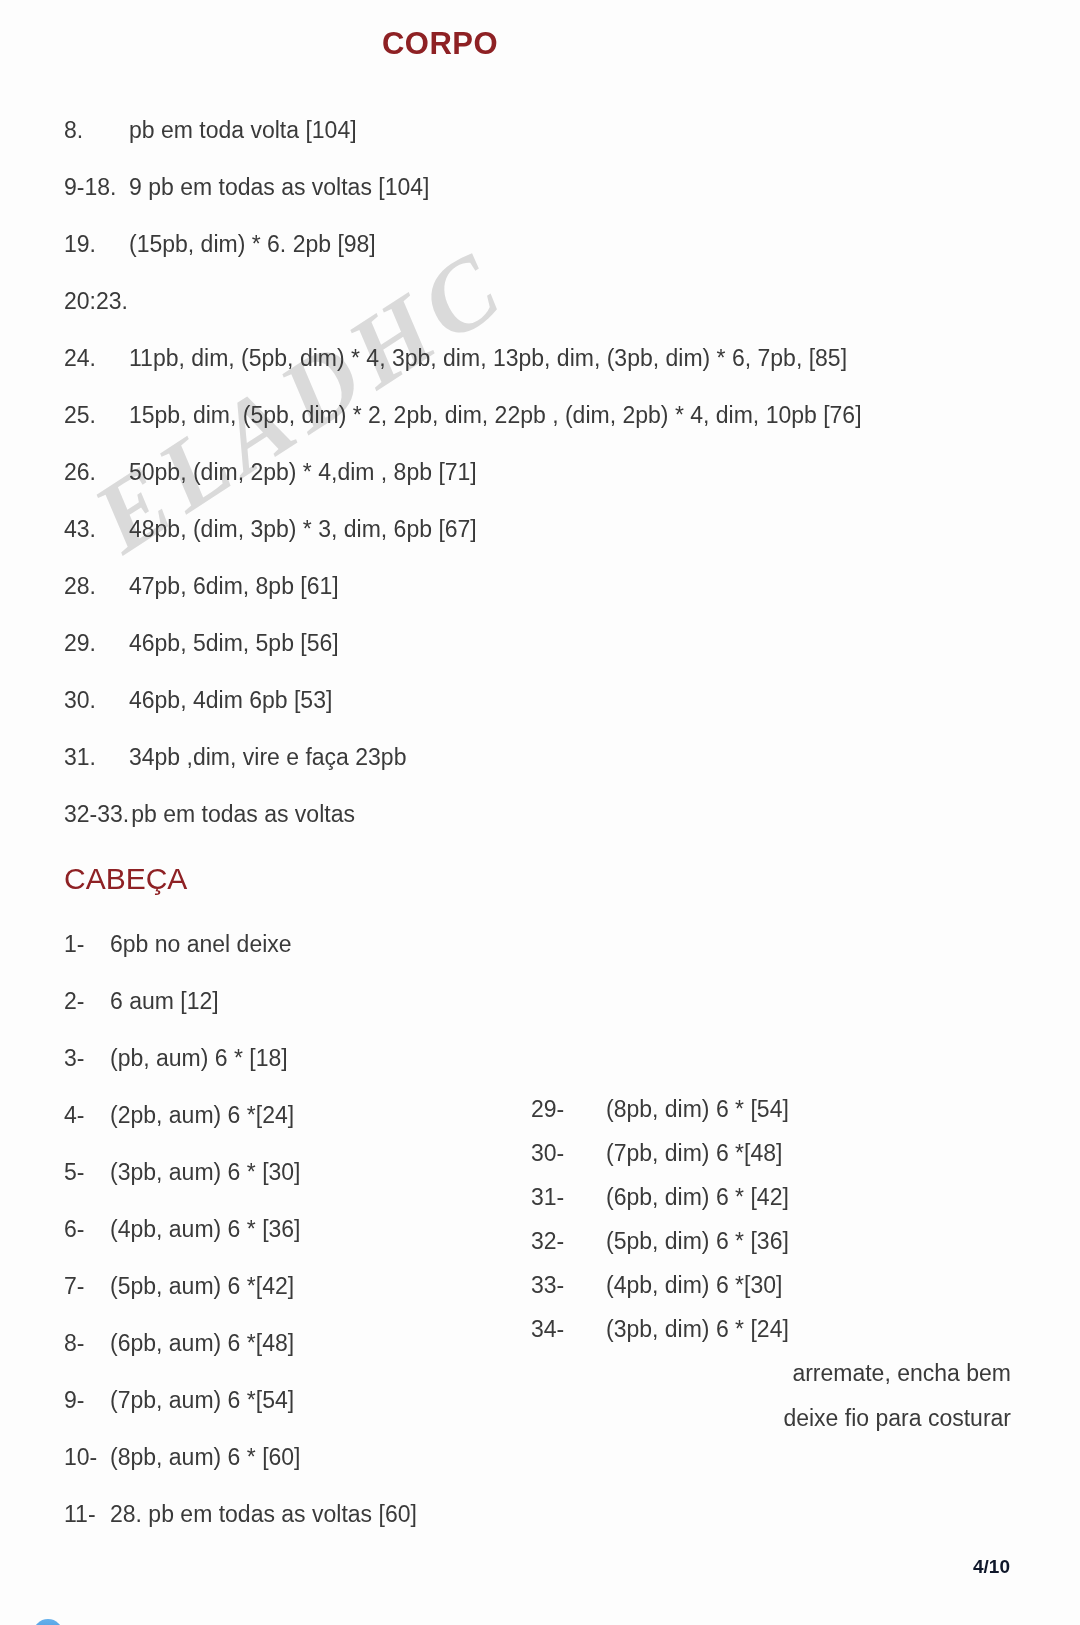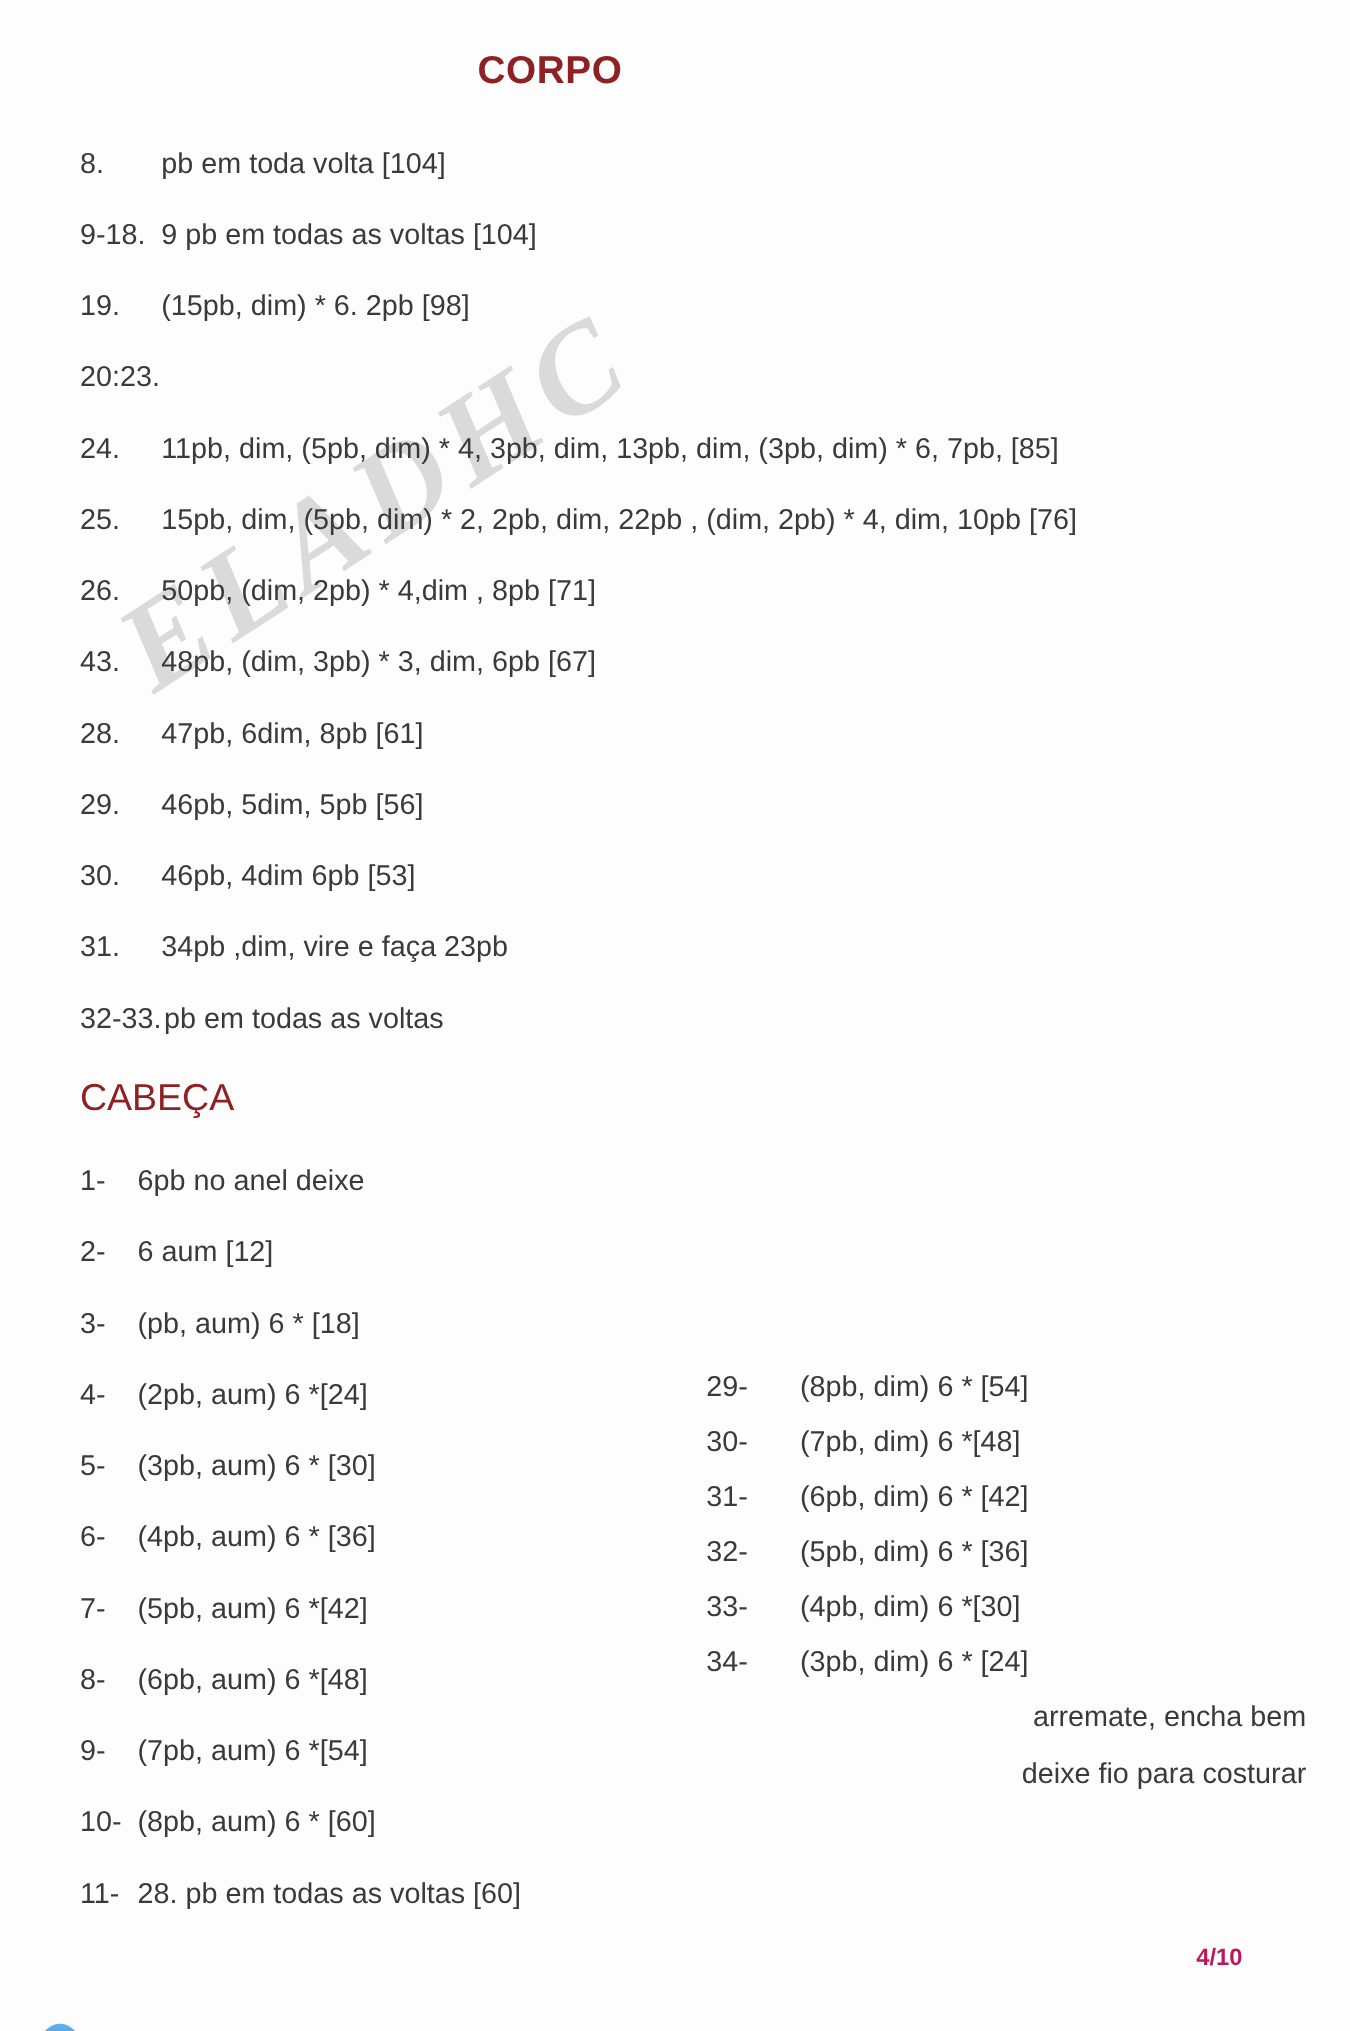--- a/index.html
+++ b/index.html
@@ -21,65 +21,65 @@
     letter-spacing: 9px;
     color: rgba(130,130,130,0.28);
     transform: rotate(-33deg);
     transform-origin: 0 50%;
     white-space: nowrap;
     pointer-events: none;
     user-select: none;
   }
   .title {
     position: absolute;
-    left: 0; top: 38px;
+    left: 0; top: 26px;
     width: 880px;
     margin: 0;
     text-align: center;
     font-size: 31px;
     font-weight: 700;
     letter-spacing: 0.5px;
     color: var(--accent, #8e2124);
   }
   .subtitle {
     position: absolute;
     left: 64px; top: 862px;
     margin: 0;
     font-size: 30px;
     font-weight: 400;
     color: var(--accent, #8e2124);
   }
   .list { position: absolute; }
   #corpo-list { left: 64px; top: 116px; width: 990px; }
   #cabeca-left { left: 64px; top: 930px; width: 480px; }
-  #cabeca-right { left: 565px; top: 1095px; width: 480px; }
+  #cabeca-right { left: 531px; top: 1095px; width: 480px; }
   .row {
     display: flex;
     font-size: 23px;
     line-height: 28px;
     margin-bottom: 29px;
     white-space: nowrap;
   }
   #corpo-list .num { min-width: 63px; flex: none; padding-right: 2px; }
   #cabeca-left .num { min-width: 44px; flex: none; padding-right: 2px; }
   #cabeca-right .num { min-width: 73px; flex: none; padding-right: 2px; }
   #cabeca-right .row { margin-bottom: 16px; }
   .notes { margin-top: 12px; text-align: right; }
   .note-line {
     font-size: 23px;
     line-height: 28px;
     margin-bottom: 17px;
     white-space: nowrap;
   }
   .pagenum {
     position: absolute;
-    top: 1556px; right: 86px;
+    top: 1556px; right: 70px;
     font-size: 19px;
     font-weight: 700;
-    color: #be185d;
+    color: #0f172a;
   }
   .fab {
     position: absolute;
     left: 33px; top: 1619px;
     width: 30px; height: 30px;
     border-radius: 50%;
     background: linear-gradient(180deg, #66b1ec 0%, #2f7fd0 100%);
     cursor: pointer;
   }
 </style>

